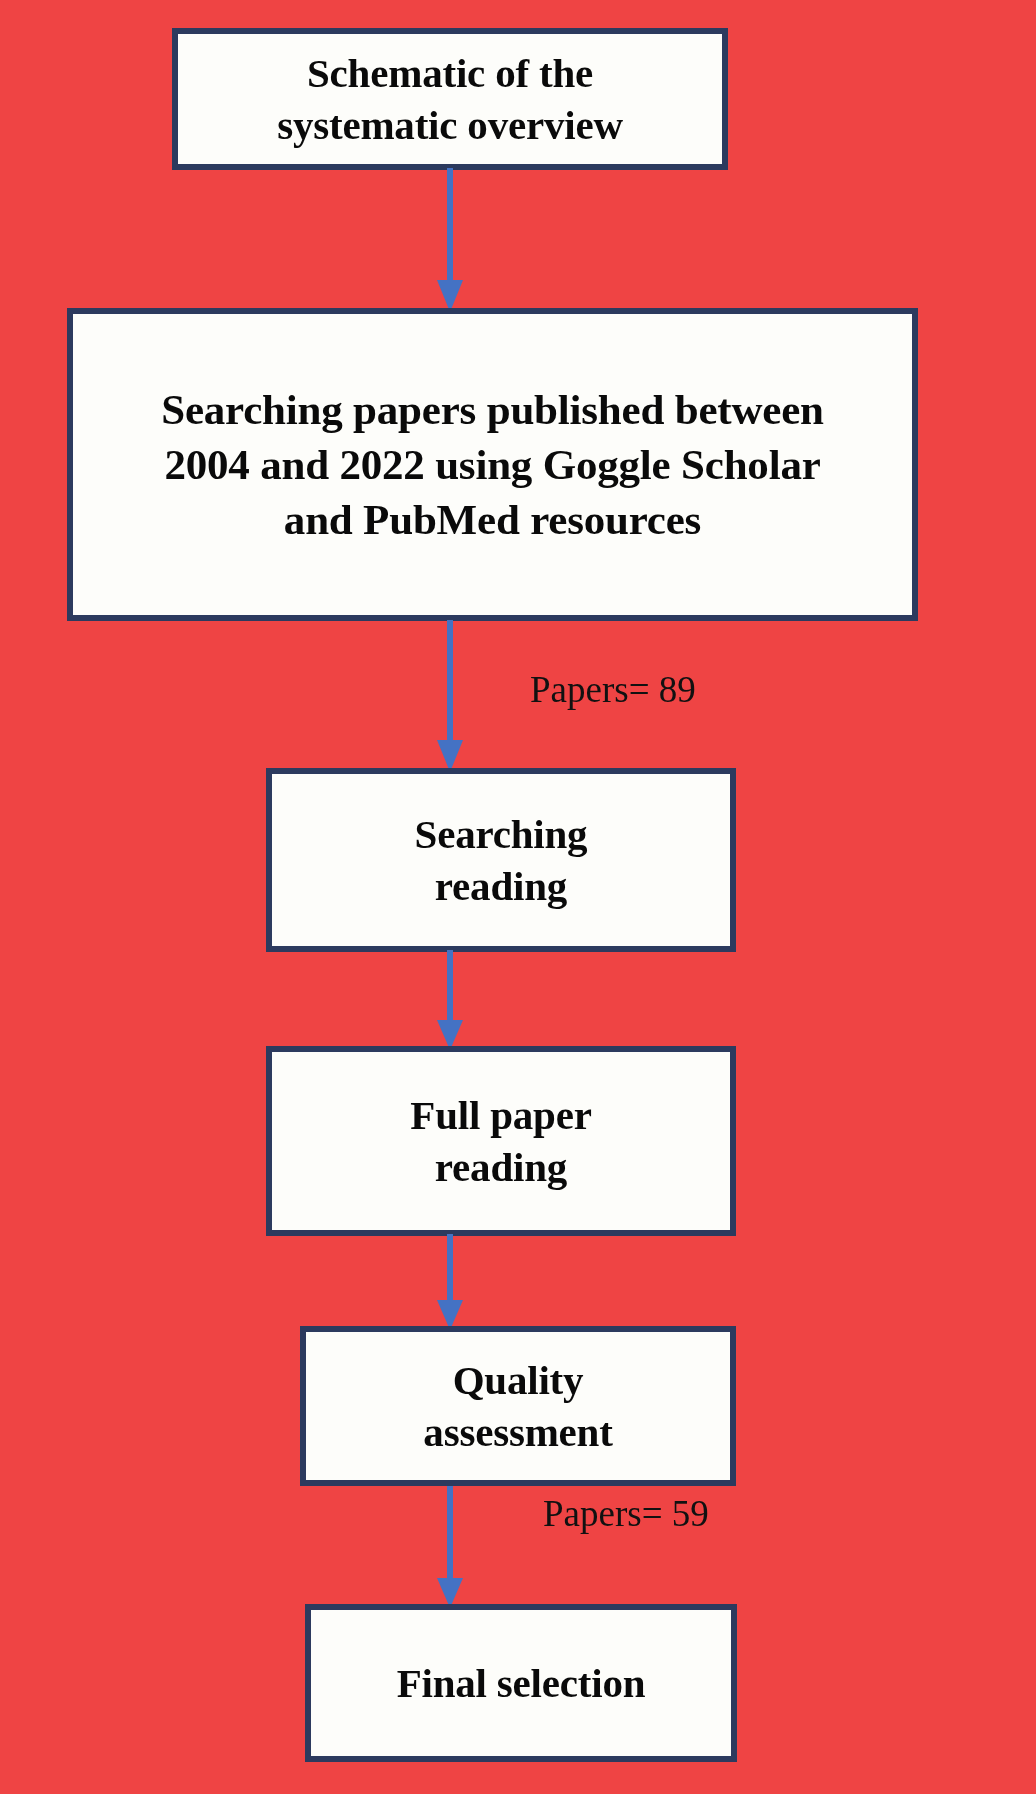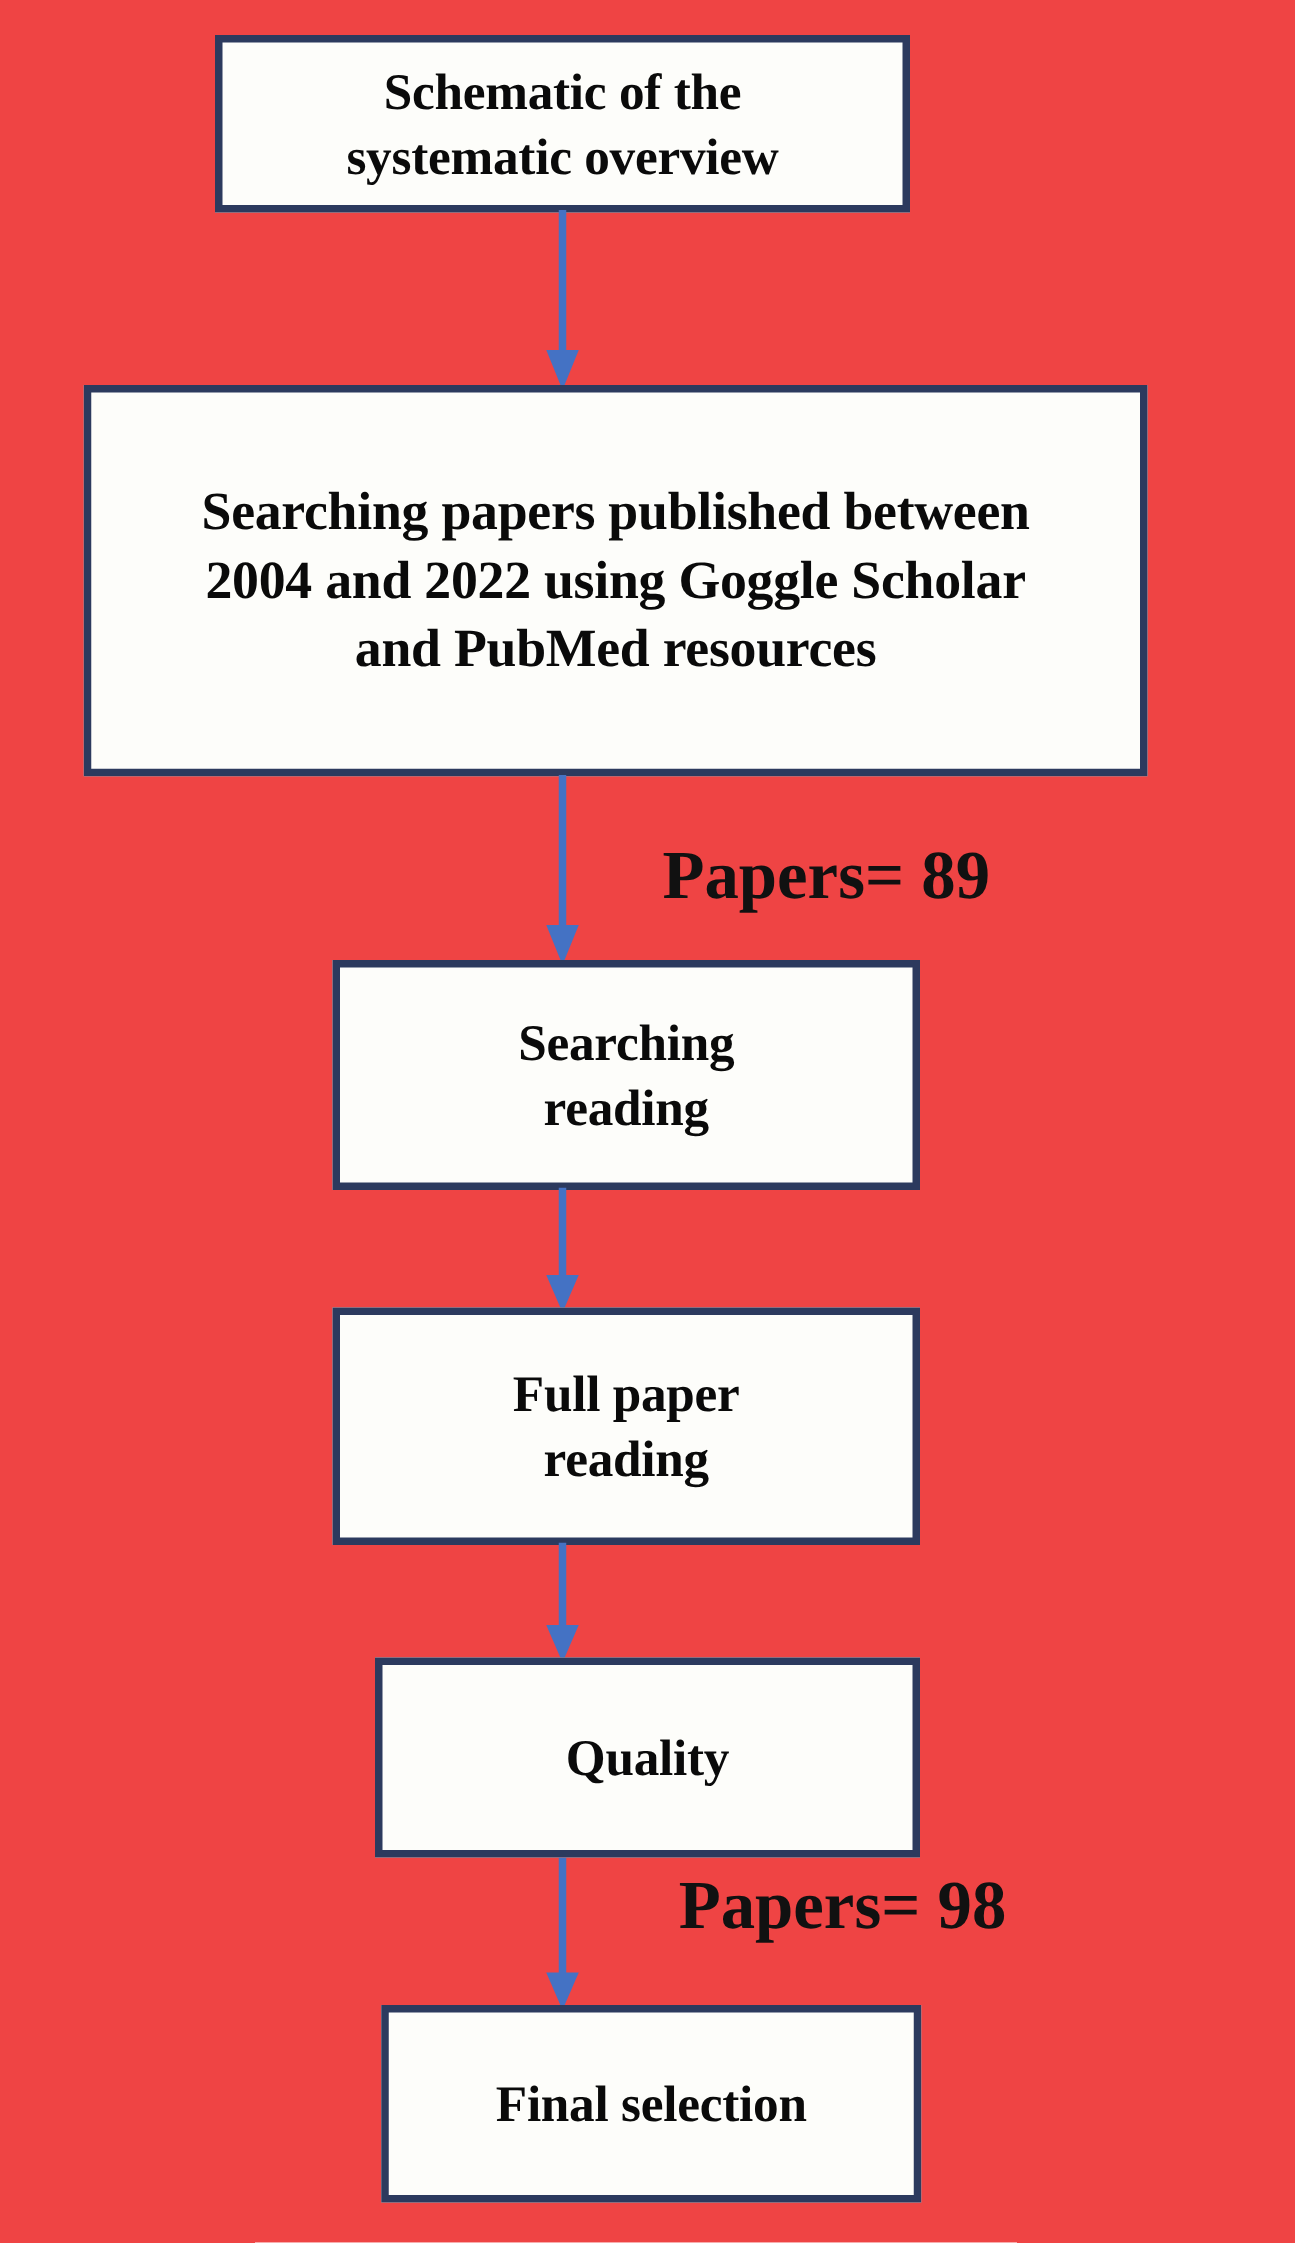--- a/index.html
+++ b/index.html
@@ -55,22 +55,22 @@
   .arrow-1 { left: 433px; top: 168px;  height: 144px; }
   .arrow-2 { left: 433px; top: 620px;  height: 152px; }
   .arrow-3 { left: 433px; top: 950px;  height: 100px; }
   .arrow-4 { left: 433px; top: 1234px; height: 96px;  }
   .arrow-5 { left: 433px; top: 1486px; height: 122px; }
 
   
   .edge-label {
     position: absolute;
     font-family: "Liberation Serif", "DejaVu Serif", serif;
-    font-weight: bold;
-    font-size: 55px;
+    font-weight: normal;
+    font-size: 37px;
     color: #111111;
     white-space: nowrap;
     letter-spacing: 0px;
   }
   .label-89 { left: 530px; top: 668px;  }
   .label-75 { left: 556px; top: 953px;  }
   .label-61 { left: 556px; top: 1237px; }
   .label-59 { left: 543px; top: 1492px; }
 </style>
 </head>
@@ -132,30 +132,31 @@
   <div class="arrow arrow-4">
     <svg viewBox="0 0 34 96" preserveAspectRatio="none" aria-hidden="true">
       <line x1="17" y1="0" x2="17" y2="72" stroke="#4472c4" stroke-width="6"></line>
       <polygon points="17,96 4,66 30,66" fill="#4472c4"></polygon>
     </svg>
   </div>
 
   <div class="node node-quality">
     <div class="node-inner">
       <span>Quality</span><br>
+      <span>assessment</span>
     </div>
   </div>
 
   <div class="arrow arrow-5">
     <svg viewBox="0 0 34 122" preserveAspectRatio="none" aria-hidden="true">
       <line x1="17" y1="0" x2="17" y2="96" stroke="#4472c4" stroke-width="6"></line>
       <polygon points="17,122 4,92 30,92" fill="#4472c4"></polygon>
     </svg>
   </div>
-  <div class="edge-label label-59">Papers= 98</div>
+  <div class="edge-label label-59">Papers= 59</div>
 
   <div class="node node-final">
     <div class="node-inner">
       <span>Final selection</span>
     </div>
   </div>
 
 </div>
 
 </body></html>

